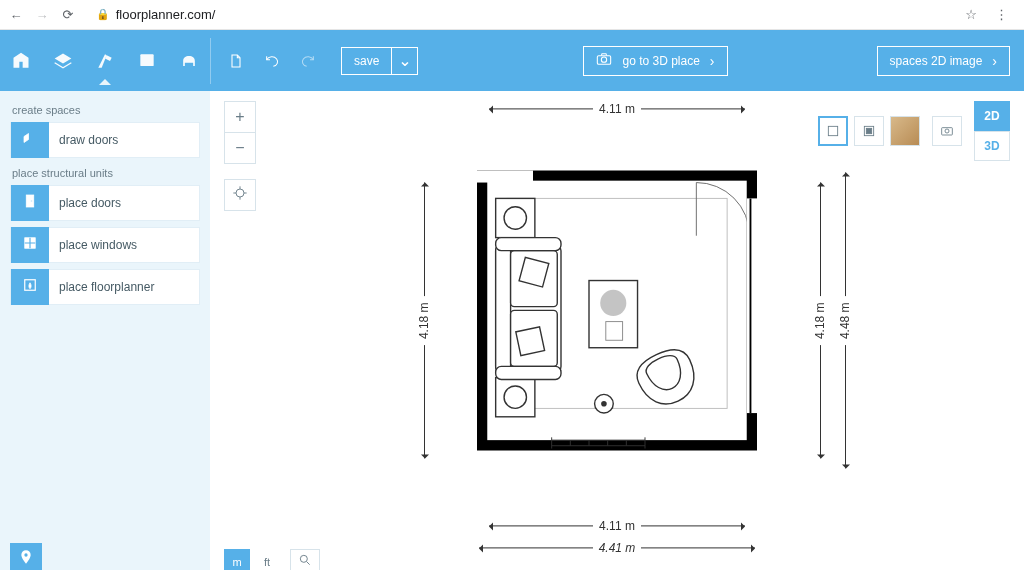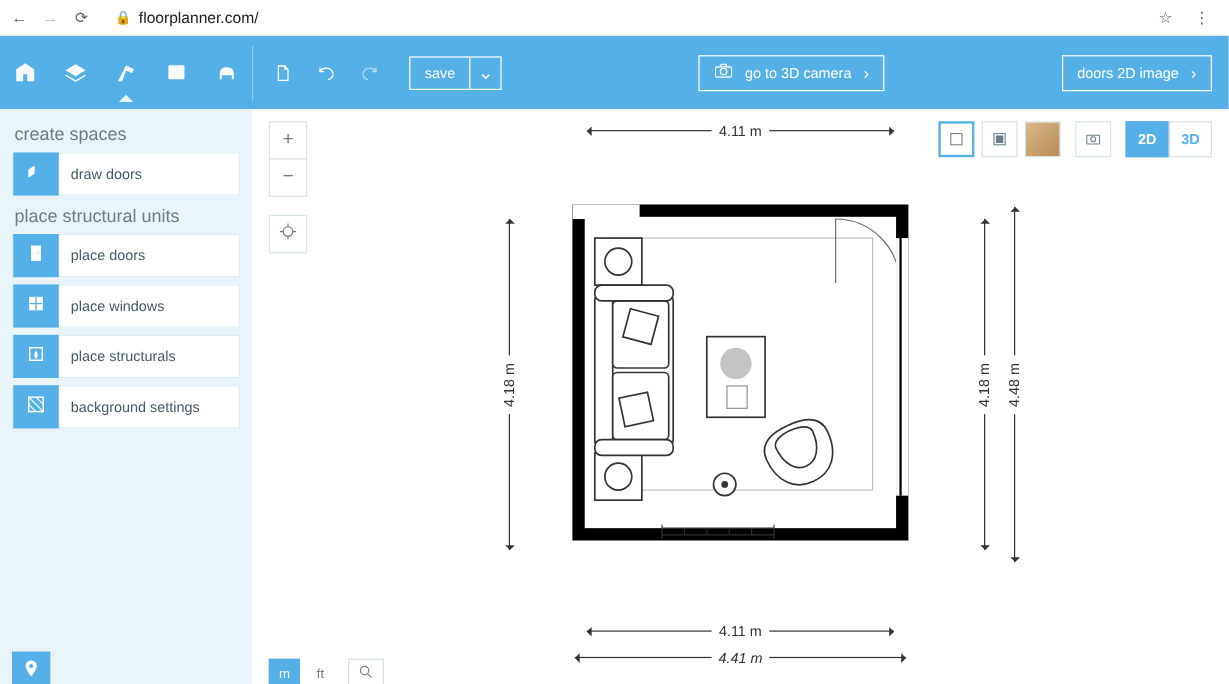--- a/index.html
+++ b/index.html
@@ -27,21 +27,21 @@
   .save-caret { width:26px; height:100%; border-left:1px solid #fff; display:flex; align-items:center; justify-content:center; }
   .spacer { flex:1; }
   .center-btn, .right-btn { height:30px; border:1px solid #fff; display:flex; align-items:center; gap:10px; padding: 0 12px; font-size:12px; color:#fff; }
   .center-btn { margin: 0 auto; }
   .right-btn { margin-right: 14px; }
   .chev { font-size: 14px; }
 
   
   .app { display:flex; height: calc(570px - 30px - 46px); }
   .sidebar { width: 210px; background: #eaf5fb; padding: 10px 10px; position:relative; display:flex; flex-direction:column; }
-  .section-title { font-size: 15px; color: #6a7d88; margin: 3px 2px 6px; }
+  .section-title { font-size: 11px; color: #6a7d88; margin: 3px 2px 6px; }
   .side-item { display:flex; align-items:center; background:#fff; height:36px; margin-bottom:6px; border:1px solid #e1eef6; }
   .side-item .icon-box { width:38px; height:36px; background:#56b0e8; display:flex; align-items:center; justify-content:center; }
   .side-item .icon-box svg { width:18px; height:18px; fill:#fff; stroke:#fff; }
   .side-item .label { font-size:12px; color:#455a64; padding-left:10px; }
   .sidebar-footer { margin-top:auto; }
   .loc-btn { width:32px; height:32px; background:#56b0e8; display:flex; align-items:center; justify-content:center; }
   .loc-btn svg{ width:16px; height:16px; fill:#fff; }
 
   .collapse-handle { position:absolute; right:-14px; top:210px; width:14px; height:44px; background:#56b0e8; display:flex; align-items:center; justify-content:center; color:#fff; font-size:12px; border-radius:0 3px 3px 0; }
 
@@ -52,21 +52,21 @@
   .zoom-btn { width:32px; height:32px; border:1px solid #d7e3ea; background:#fff; display:flex; align-items:center; justify-content:center; color:#6a7d88; font-size:16px; margin-bottom:-1px; }
   .center-tool { position:absolute; left:14px; top:88px; width:32px; height:32px; border:1px solid #d7e3ea; background:#fff; display:flex; align-items:center; justify-content:center; }
   .center-tool svg { width:16px; height:16px; stroke:#6a7d88; fill:none; stroke-width:1.4; }
 
   
   .view-controls { position:absolute; right:14px; top:10px; display:flex; gap:6px; align-items:center; }
   .vc-box { width:30px; height:30px; border:1px solid #d7e3ea; background:#fff; display:flex; align-items:center; justify-content:center; }
   .vc-box.active { border:2px solid #56b0e8; }
   .vc-box.brown { background: linear-gradient(135deg,#d8b98a,#b88c55); }
   .vc-box svg{ width:16px; height:16px; stroke:#6a7d88; fill:none; stroke-width:1.3; }
-  .vc-pair { display:flex; margin-left:6px; }
+  .vc-pair { display:flex; margin-left:6px;flex-direction:column; }
   .vc-tab { width:36px; height:30px; border:1px solid #d7e3ea; background:#fff; color:#56b0e8; font-size:12px; display:flex; align-items:center; justify-content:center; font-weight:600; }
   .vc-tab.active { background:#56b0e8; color:#fff; border-color:#56b0e8; }
 
   
   .unit-row { position:absolute; left:14px; bottom:10px; display:flex; align-items:center; gap:4px; }
   .unit-btn { width:26px; height:26px; border:1px solid #d7e3ea; background:#fff; font-size:11px; color:#6a7d88; display:flex; align-items:center; justify-content:center; }
   .unit-btn.active { background:#56b0e8; color:#fff; border-color:#56b0e8; }
   .mag-btn { width:30px; height:26px; border:1px solid #d7e3ea; background:#fff; display:flex; align-items:center; justify-content:center; margin-left:6px;}
   .mag-btn svg { width:14px; height:14px; stroke:#6a7d88; fill:none; stroke-width:1.6;}
 
@@ -160,26 +160,26 @@
         </div>
     </div>
   </div>
   <div class="spacer"></div>
   <div class="center-btn">
     <span><svg width="16" height="14" viewBox="0 0 24 20" fill="none" stroke="#fff" stroke-width="1.6">
           <rect x="2" y="5" width="20" height="13" rx="2"></rect>
           <circle cx="12" cy="11" r="4"></circle>
           <path d="M8 5 L9 2 L15 2 L16 5"></path>
         </svg></span>
-    <span>go to 3D camera</span>
+    <span>go to 3D place</span>
     <span class="chev">›</span>
   </div>
   <div class="spacer"></div>
   <div class="right-btn">
-    <span>doors 2D image</span>
+    <span>spaces 2D image</span>
     <span class="chev">›</span>
   </div>
 </div>
 
 <div class="app">
   <div class="sidebar">
     <div class="section-title">create spaces</div>
 
     <div class="side-item">
       <div class="icon-box">
@@ -210,30 +210,21 @@
         </div>
       <span class="label">place windows</span>
     </div>
     <div class="side-item">
       <div class="icon-box">
           <span><svg viewBox="0 0 24 24">
               <rect x="5" y="5" width="14" height="14" fill="none" stroke="#fff" stroke-width="1.6"></rect>
               <path d="M12 9 C10 12 10 15 12 17 C14 15 14 12 12 9" fill="#fff"></path>
             </svg></span>
         </div>
-      <span class="label">place structurals</span>
-    </div>
-    <div class="side-item">
-      <div class="icon-box">
-          <span><svg viewBox="0 0 24 24">
-              <rect x="4" y="4" width="16" height="16" fill="none" stroke="#fff" stroke-width="1.6"></rect>
-              <path d="M4 4 L20 20 M4 12 L12 20 M12 4 L20 12" stroke="#fff" stroke-width="1.3"></path>
-            </svg></span>
-        </div>
-      <span class="label">background settings</span>
+      <span class="label">place floorplanner</span>
     </div>
 
     <div class="sidebar-footer">
       <div class="loc-btn">
         <span><svg viewBox="0 0 24 24">
               <path d="M12 2 C8 2 5 5 5 9 C5 14 12 22 12 22 C12 22 19 14 19 9 C19 5 16 2 12 2 Z"></path>
               <circle cx="12" cy="9" r="2.5" fill="#56b0e8"></circle>
             </svg></span>
       </div>
     </div>

